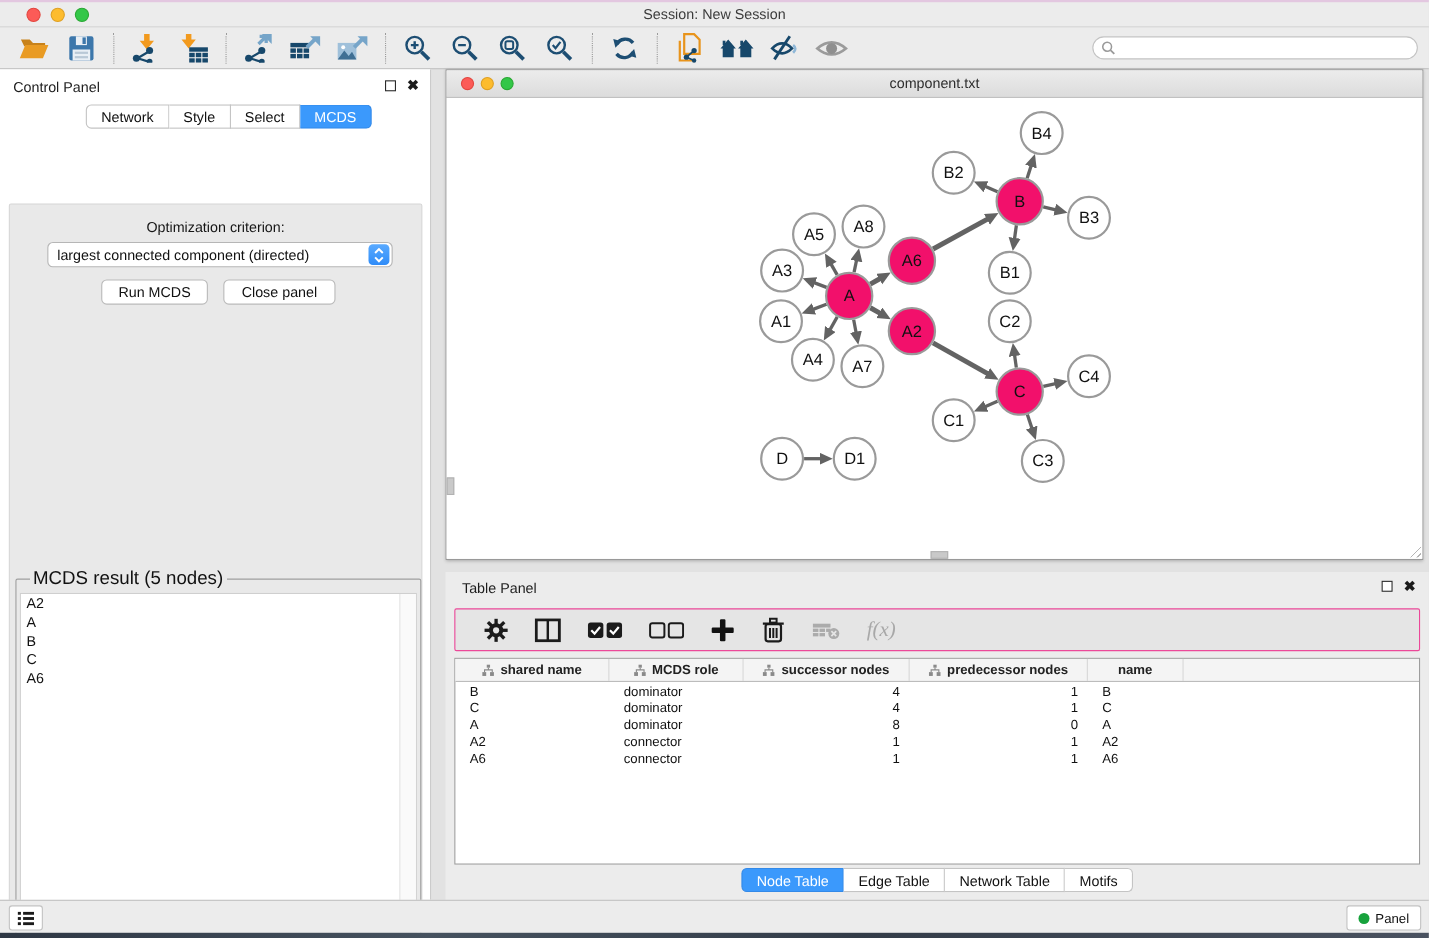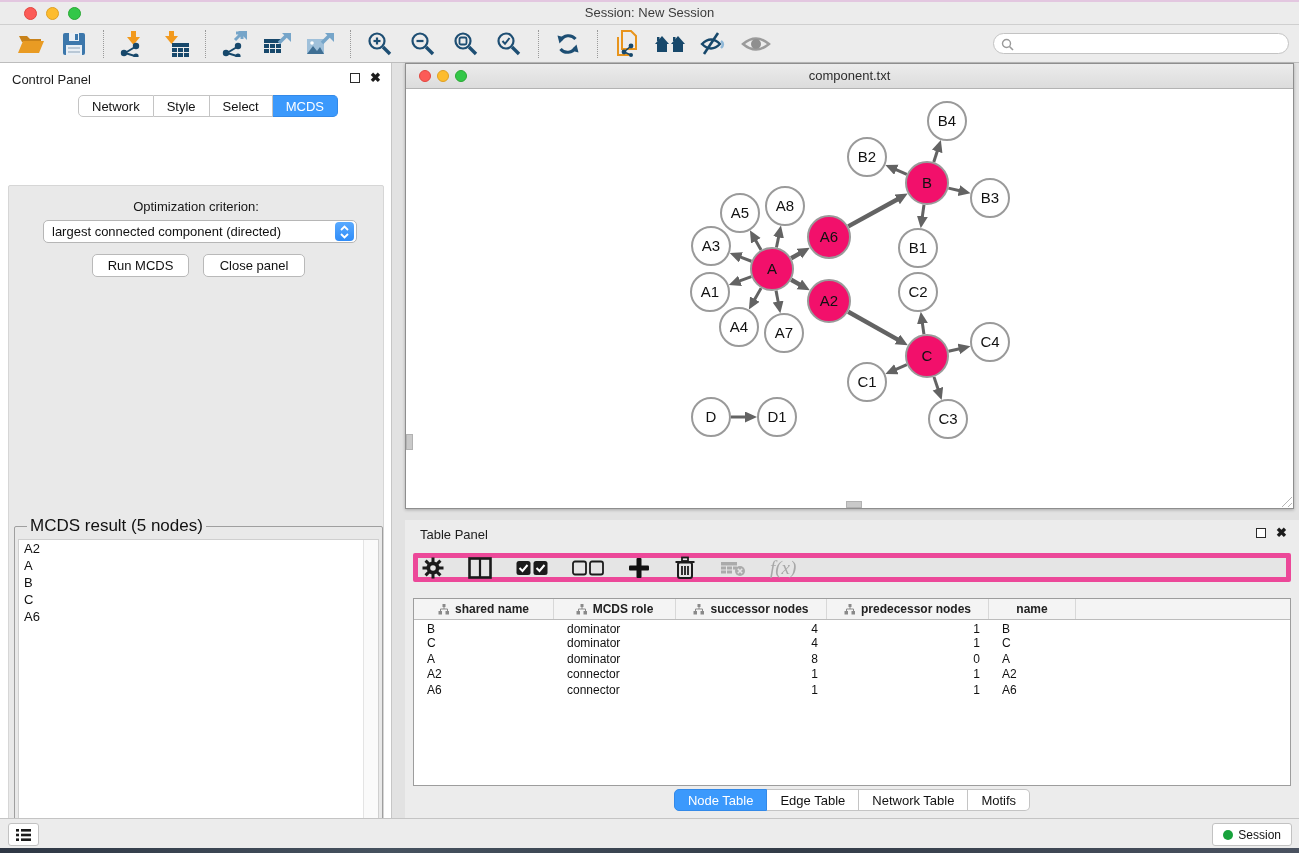--- a/index.html
+++ b/index.html
@@ -73,22 +73,22 @@
     background:linear-gradient(#ececec,#dcdcdc); border-bottom:1px solid #b3b3b3; }
   #net-title { width:100%; text-align:center; font-size:13px; color:#2d2d2d; line-height:24px; }
   #net-canvas { position:absolute; left:0; top:25px; width:887px; height:419px; background:#fff; }
   .scroll-nub-v { position:absolute; left:0; top:345px; width:7px; height:16px; background:#c9c9c9; border:1px solid #b2b2b2; }
   .scroll-nub-h { position:absolute; left:440px; bottom:0; width:16px; height:7px; background:#c9c9c9; border:1px solid #b2b2b2; }
   .resize-grip { position:absolute; right:1px; bottom:1px; width:13px; height:13px;
     background:repeating-linear-gradient(135deg, transparent 0 3px, #b5b5b5 3px 4px); clip-path:polygon(100% 0, 100% 100%, 0 100%); }
 
   
   #table-panel { left:405px; top:520px; width:894px; height:298px; background:#ececec; }
-  #tp-toolbar { position:absolute; left:8px; top:33px; width:878px; height:29px; background:#e5e5e5;
-    border:5px solid #ec4899; border-radius:2px; display:flex; align-items:center; padding-left:4px; gap:24px; }
+  #tp-toolbar { position:absolute; left:8px; top:33px; width:878px; height:39px; background:#e5e5e5;
+    border:1px solid #ec4899; border-radius:2px; display:flex; align-items:center; padding-left:26px; gap:24px; }
   .tp-ico { display:flex; align-items:center; justify-content:center; }
   #fx-label { font-size:19px; font-style:italic; color:#a8a8a8; font-family:"Liberation Serif", serif; }
 
   #node-table { position:absolute; left:8px; top:78px; width:878px; height:188px; background:#fff;
     border:1px solid #9d9d9d; font-size:12px; color:#111; }
   .trow { display:grid; grid-template-columns:140px 122px 151px 162px 87px 1fr; }
   #thead { background:#f4f4f4; border-bottom:1px solid #bcbcbc; height:21px;font-weight:bold; }
   #thead .th { display:flex; align-items:center; justify-content:center; gap:5px;
     border-right:1px solid #d8d8d8; font-size:12px; color:#222; }
   #thead .th:last-child { border-right:none; }
@@ -610,16 +610,16 @@
           <rect x="5" y="1" width="10" height="2.6"></rect>
           <rect x="0" y="5.7" width="3" height="2.6"></rect>
           <rect x="5" y="5.7" width="10" height="2.6"></rect>
           <rect x="0" y="10.4" width="3" height="2.6"></rect>
           <rect x="5" y="10.4" width="10" height="2.6"></rect>
         </g>
       </svg>
   </span>
   <span id="memory-btn">
     <span id="memory-dot"></span>
-    <span>Session</span>
+    <span>Panel</span>
   </span>
 </div>
 <div id="desktop-strip" class="abs"></div>
 
 </body></html>

